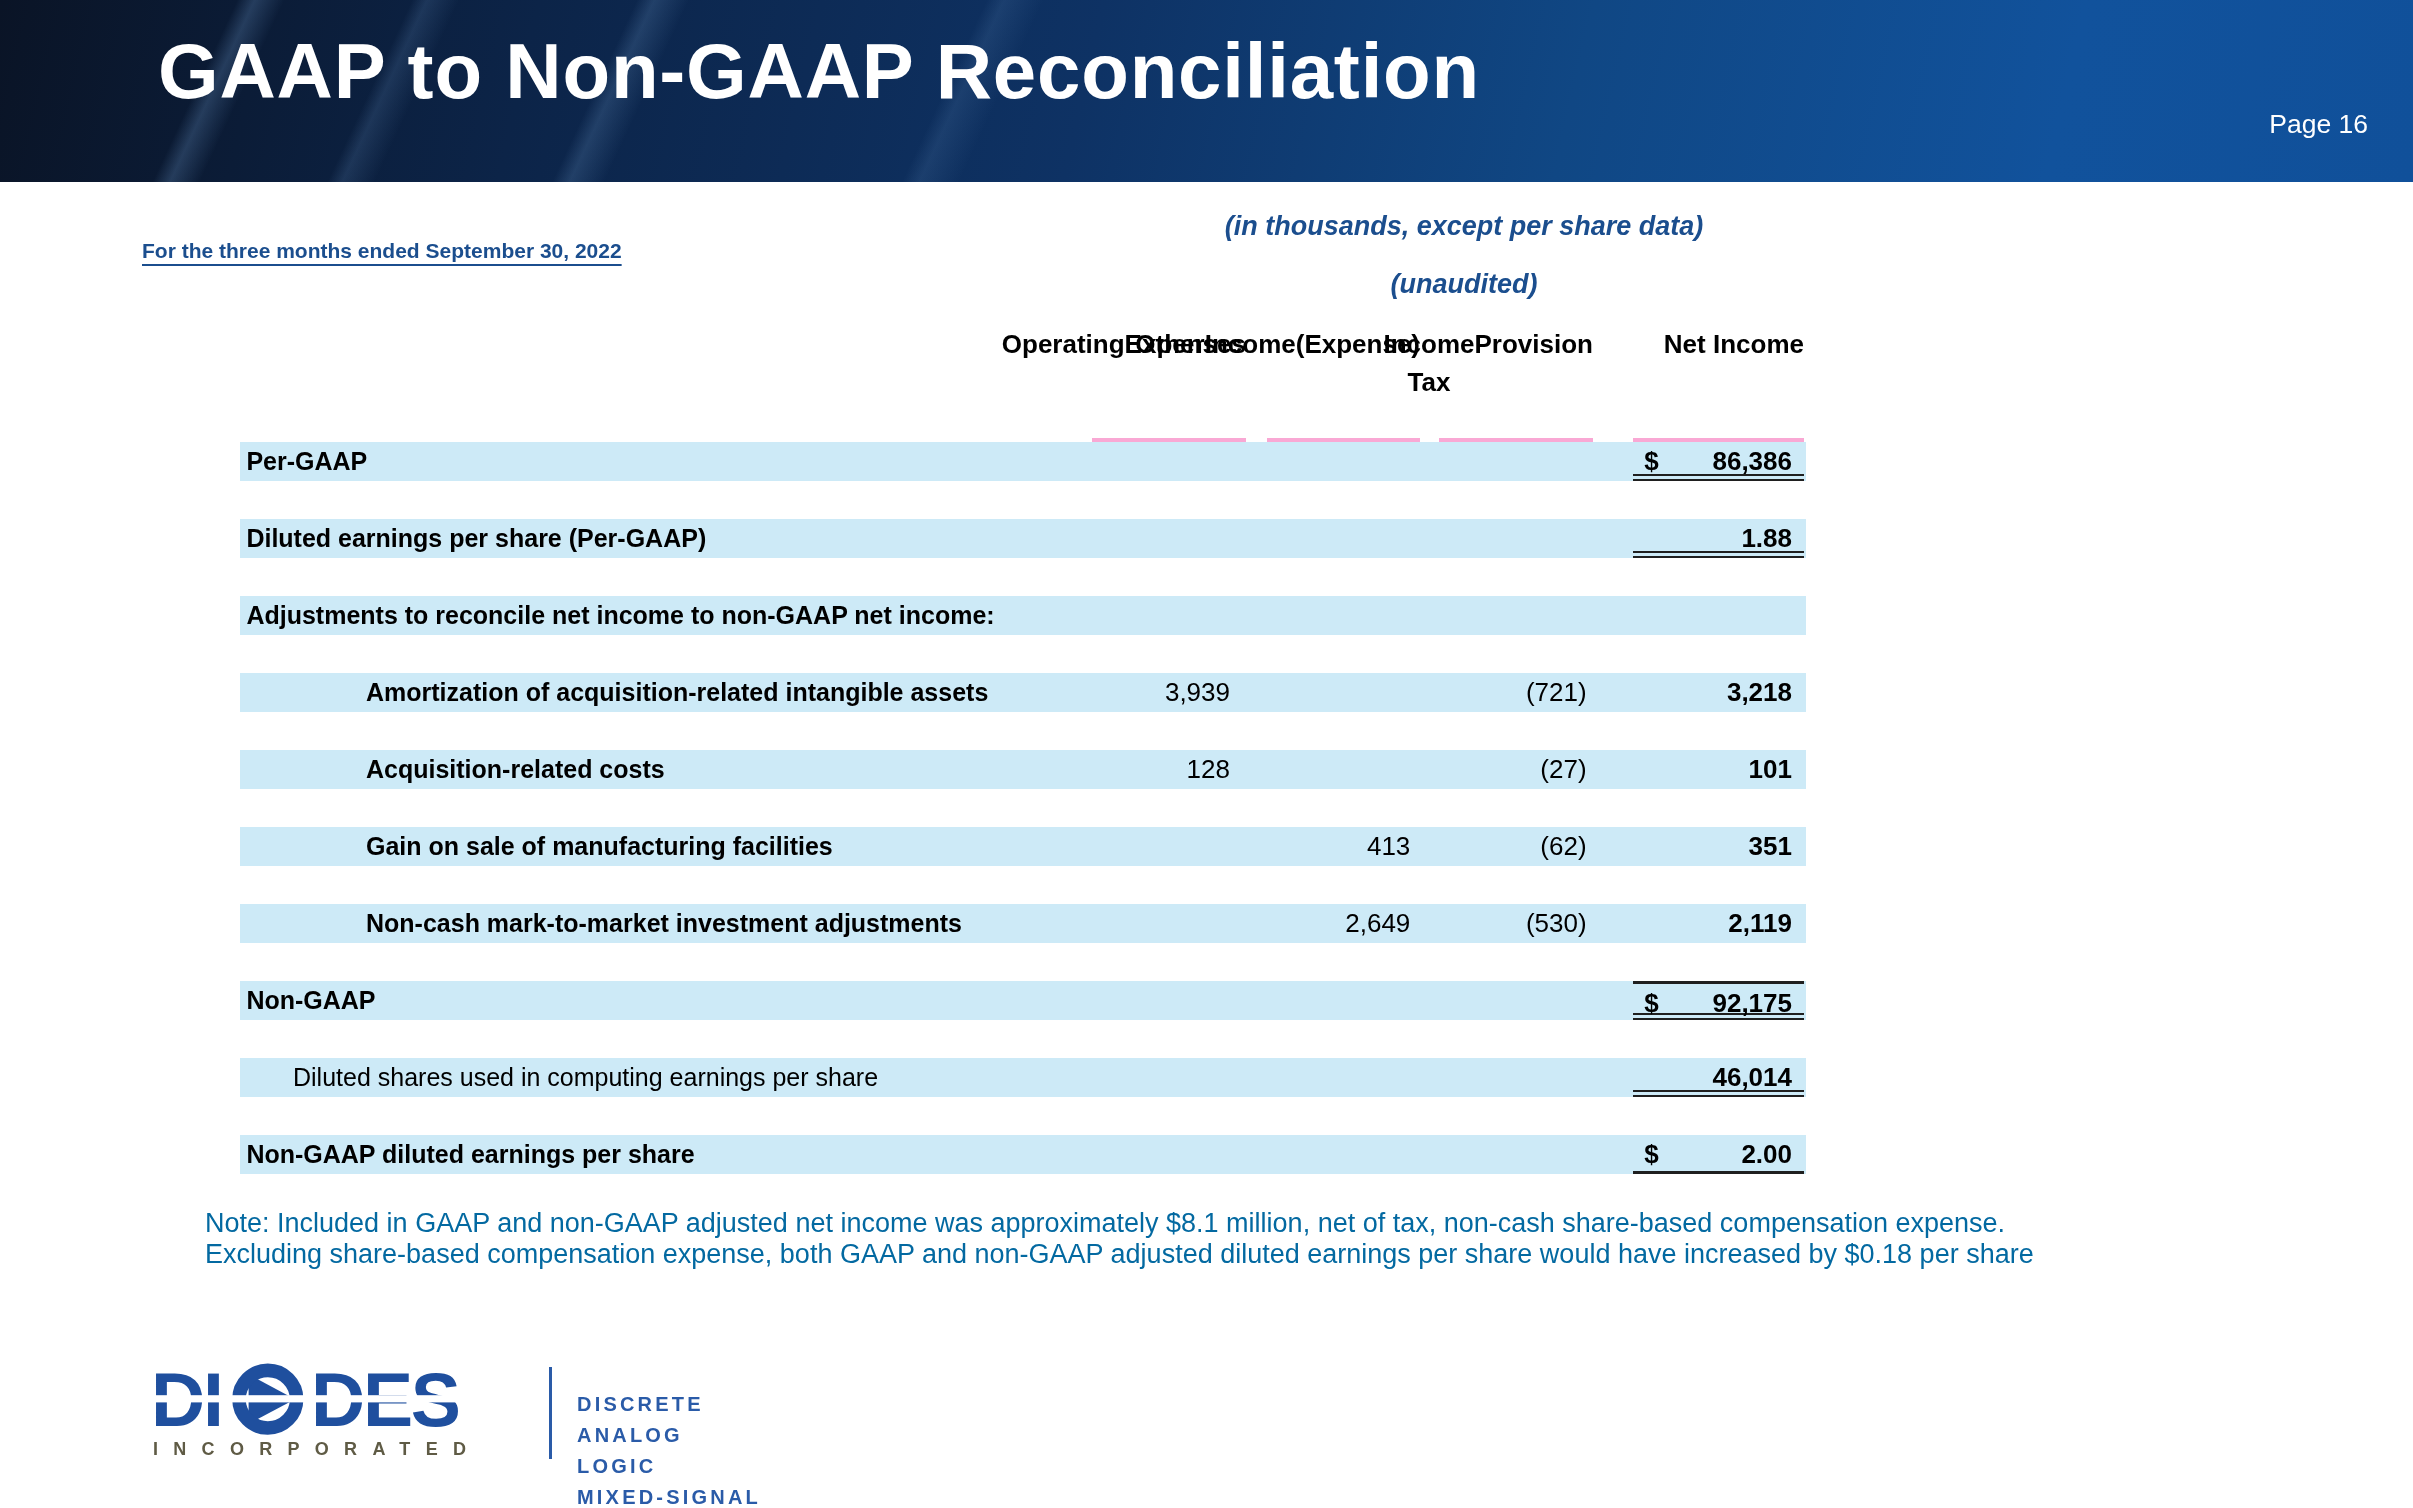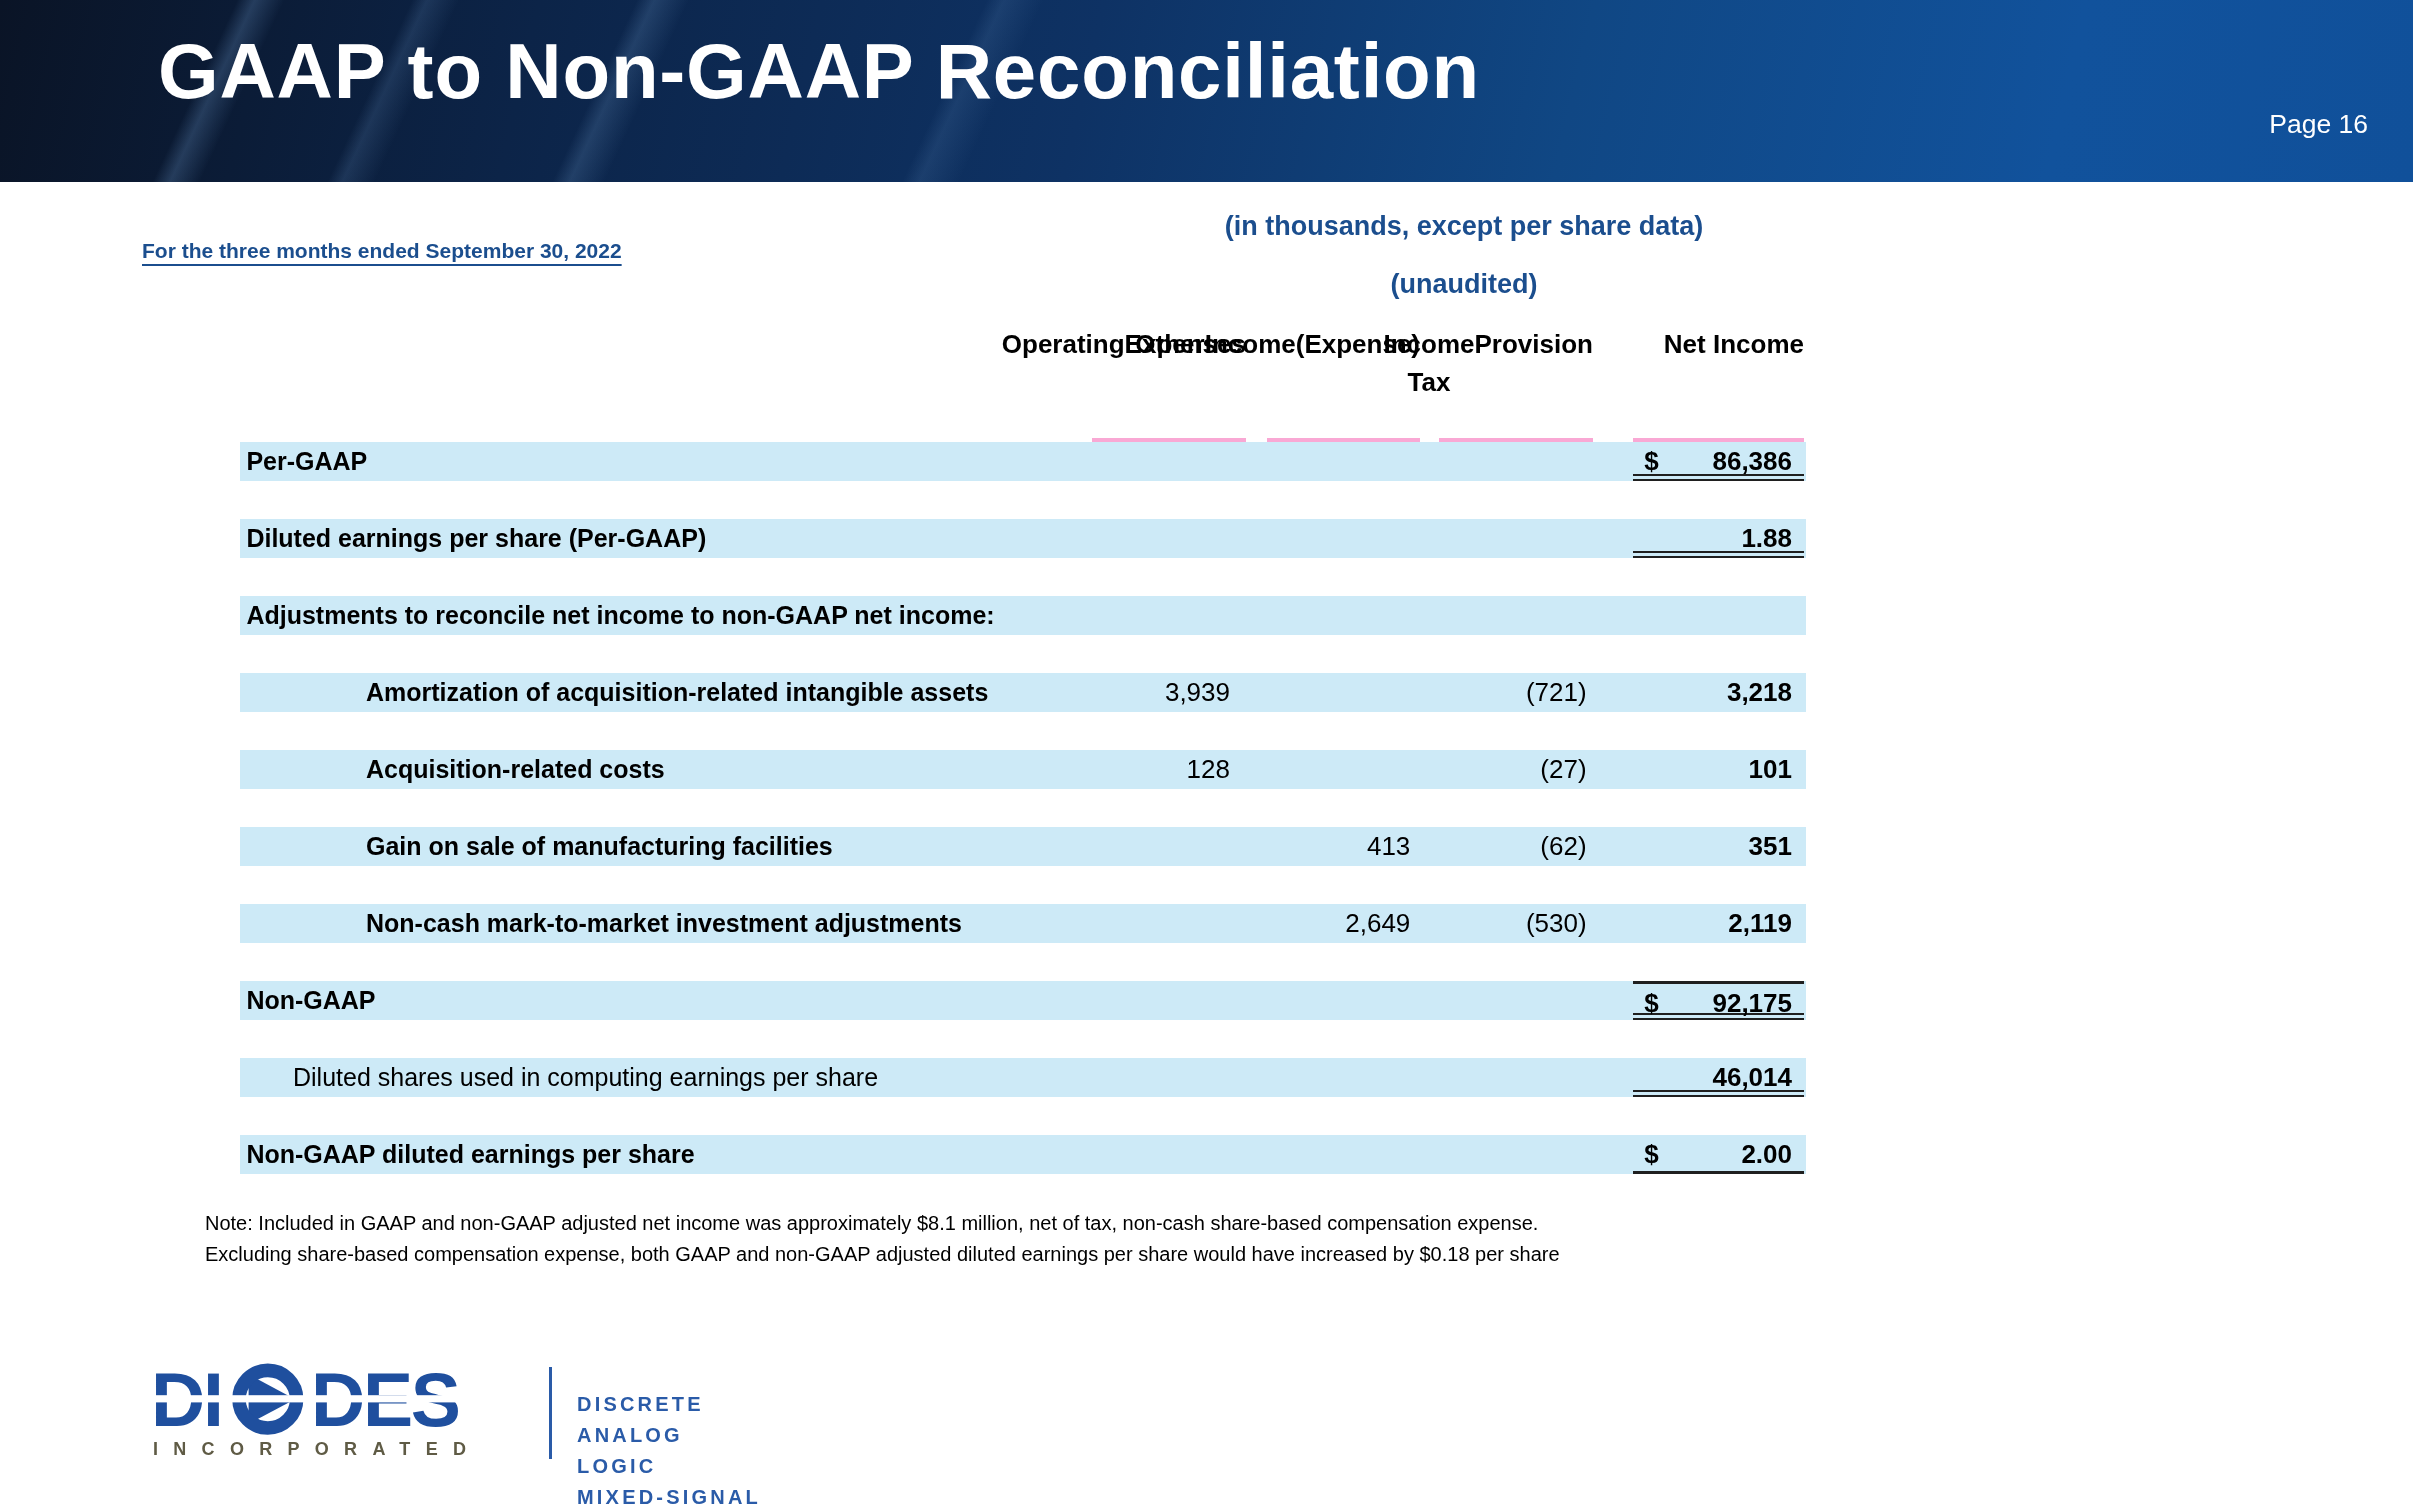--- a/index.html
+++ b/index.html
@@ -41,21 +41,21 @@
 
   
   .period{
     position:absolute;left:142px;top:239px;
     font-size:21px;font-weight:bold;color:var(--heading-blue);
     text-decoration:underline;text-decoration-thickness:2.4px;text-underline-offset:5.6px;
     white-space:nowrap;
   }
   .units{
     position:absolute;left:1110px;top:211px;width:708px;text-align:center;
-    font-size:27px;font-weight:bold;color:var(--heading-blue);
+    font-size:27px;font-weight:bold;font-style:italic;color:var(--heading-blue);
   }
   .units .units2{margin-top:26.5px;}
 
   
   .thead{position:absolute;left:240px;top:325px;width:1566px;height:117px;}
   .hcol{
     position:absolute;top:0;height:117px;
     display:flex;justify-content:flex-end;
     text-align:center;font-size:26px;font-weight:bold;color:#000;
     line-height:38px;padding-bottom:4px;
@@ -90,21 +90,21 @@
     padding:0 12px 0 11.3px;
   }
   .vcell.ni .cur{text-align:left;}
   .b-double{border-bottom:7.2px double var(--line-dark);}
   .b-top-double{border-top:3.2px solid var(--line-dark);border-bottom:7.2px double var(--line-dark);}
   .b-single{border-bottom:3.2px solid var(--line-dark);}
 
   
   .note{
     position:absolute;left:205px;top:1208px;width:2060px;
-    font-size:20px;line-height:31px;color:#000000;
+    font-size:27px;line-height:31px;color:#0369a1;
   }
 
   
   .logo-word{position:absolute;left:151px;top:1363px;width:344px;height:74px;}
   .incorporated{
     position:absolute;left:153px;top:1439px;
     font-size:18px;font-weight:bold;letter-spacing:15.3px;
     color:var(--logo-accent);white-space:nowrap;
   }
   .logo-divider{

